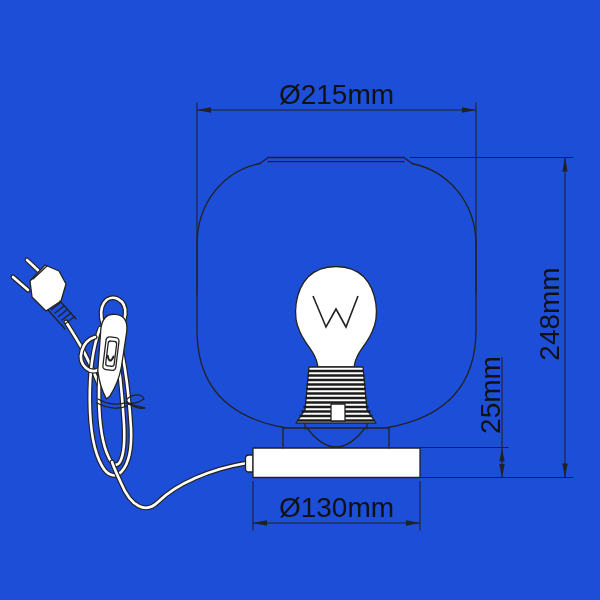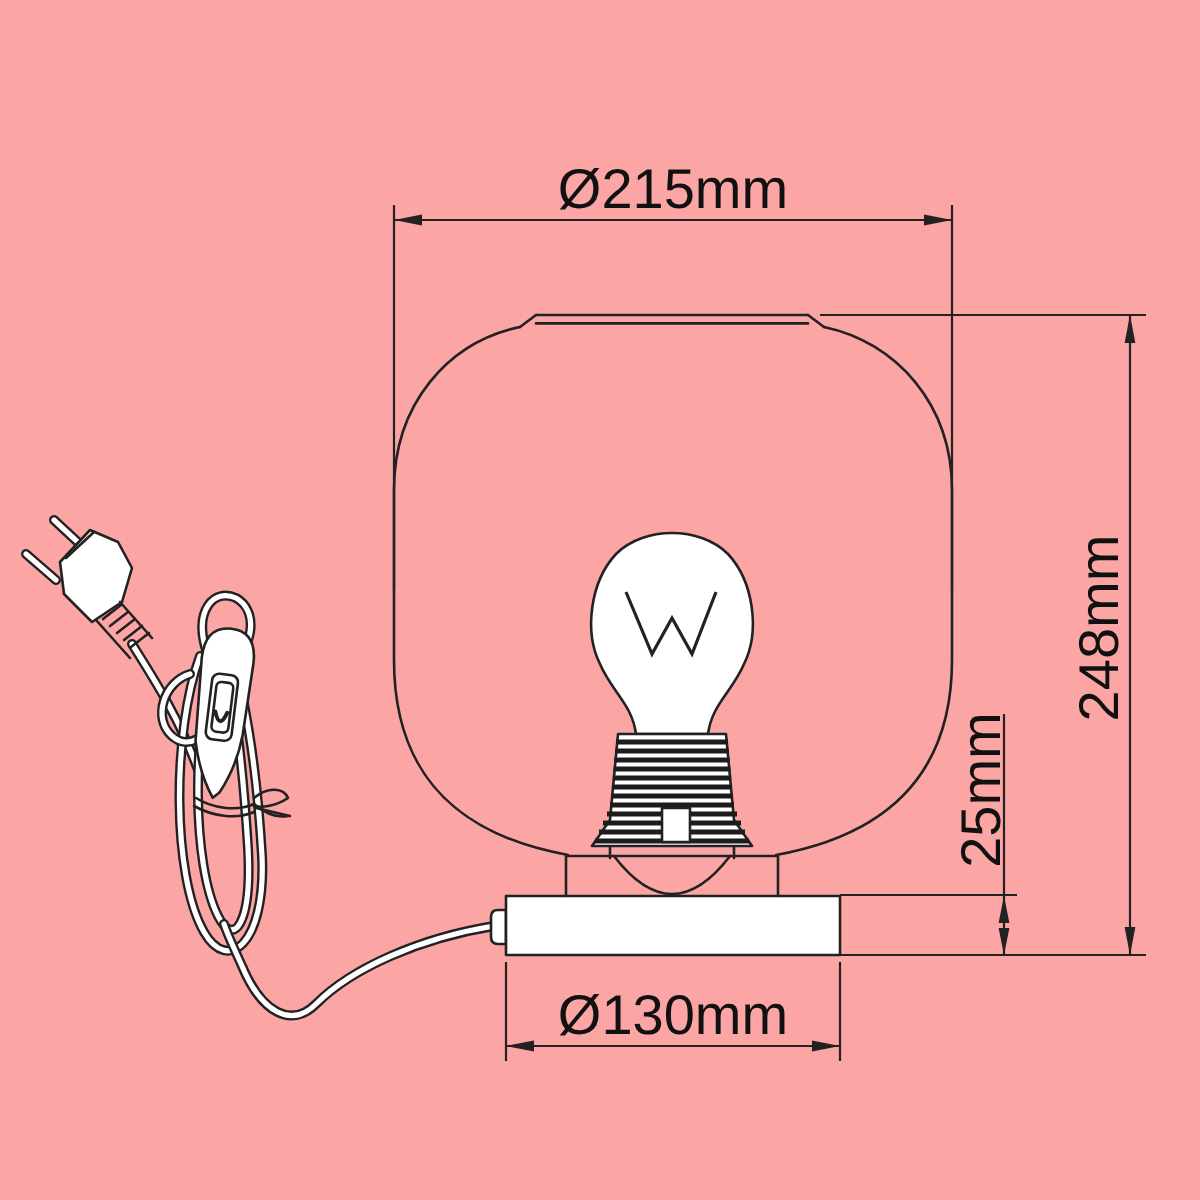--- a/index.html
+++ b/index.html
@@ -1,16 +1,16 @@
 <!DOCTYPE html>
 <html><head>
 <meta charset="utf-8">
 <style>
   html,body{margin:0;padding:0;background:#ffffff;}
-  .stage{width:600px;height:600px;position:relative;background:#fca5a5;overflow:hidden;text-align:right;}
+  .stage{width:600px;height:600px;position:relative;background:#1d4ed8;overflow:hidden;text-align:right;}
   svg{display:block;}
   .ln{stroke:#222;stroke-width:1.3;fill:none;stroke-linecap:round;stroke-linejoin:round;}
   .fw{fill:#fff;stroke:#222;stroke-width:1.3;stroke-linejoin:round;}
   .thread{stroke:#1c1c1c;stroke-width:2.4;fill:none;}
   .cordO{stroke:#222;stroke-width:5;fill:none;stroke-linecap:round;}
   .cordI{stroke:#fff;stroke-width:2.6;fill:none;stroke-linecap:round;}
   .dim{stroke:#222;stroke-width:1.1;fill:none;}
   .arrow{fill:#222;stroke:none;}
   .dimlabel{font-family:"Liberation Sans", sans-serif;font-size:28px;fill:#111;}
 </style>

